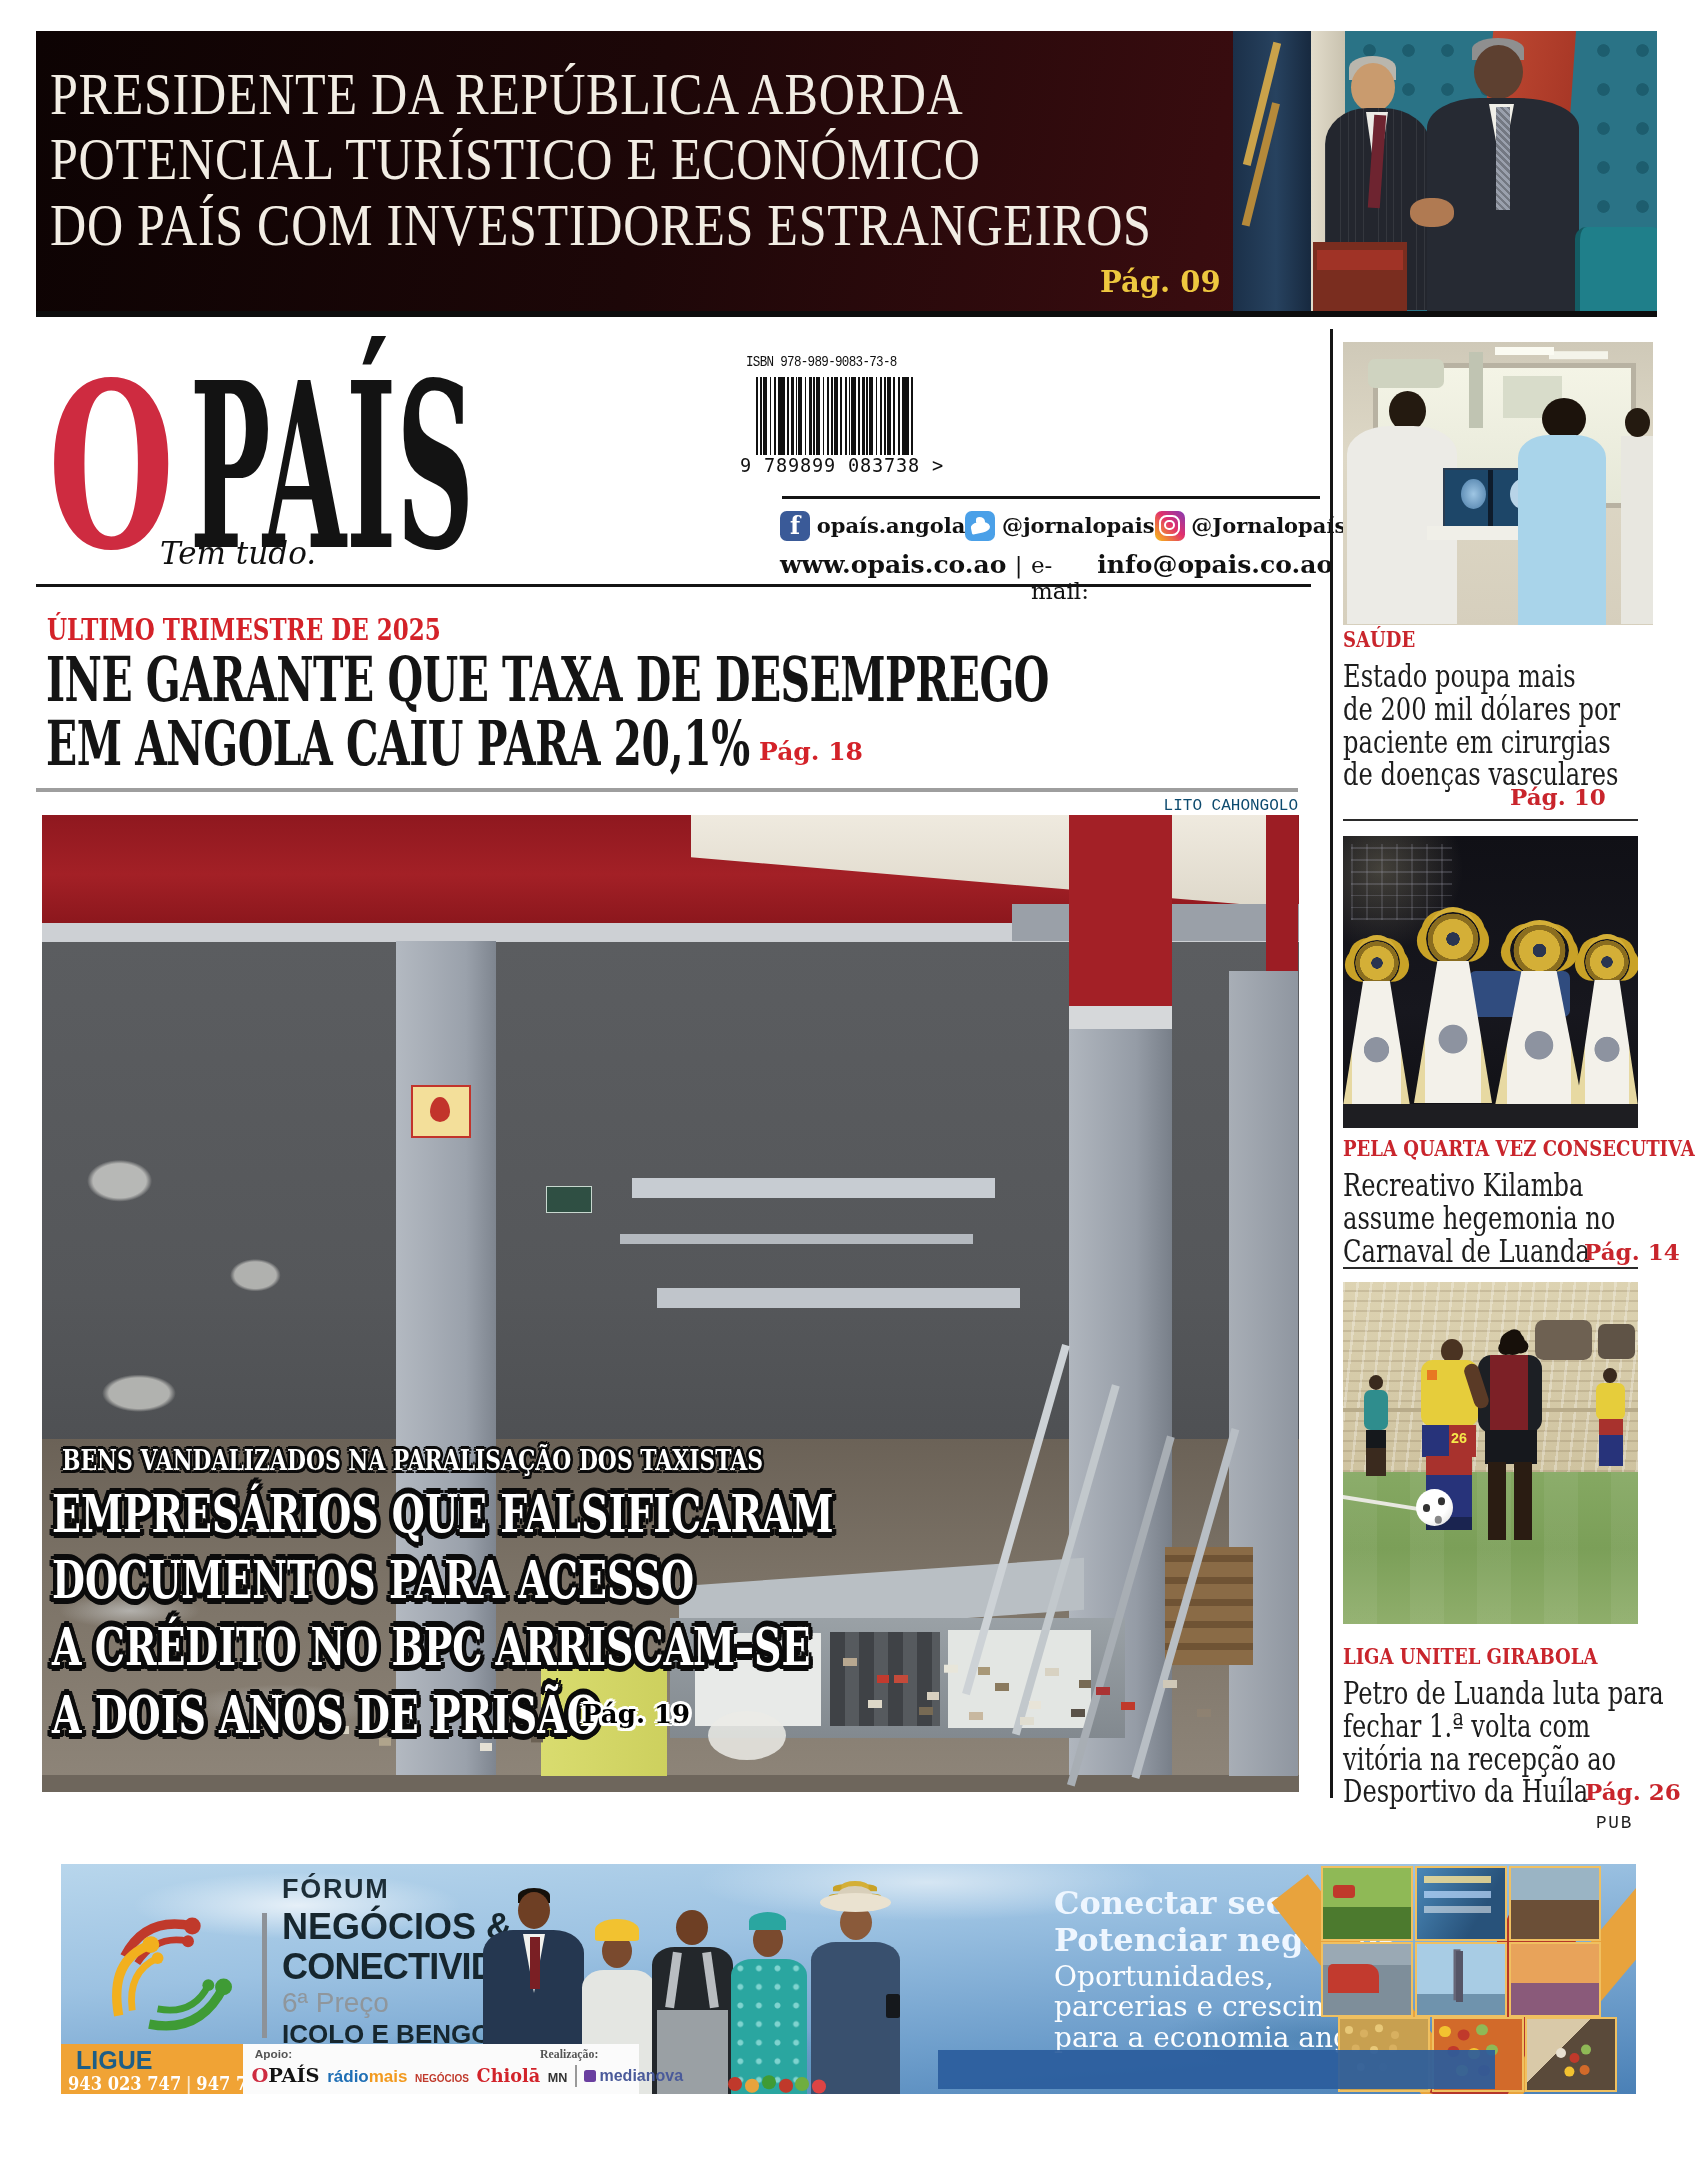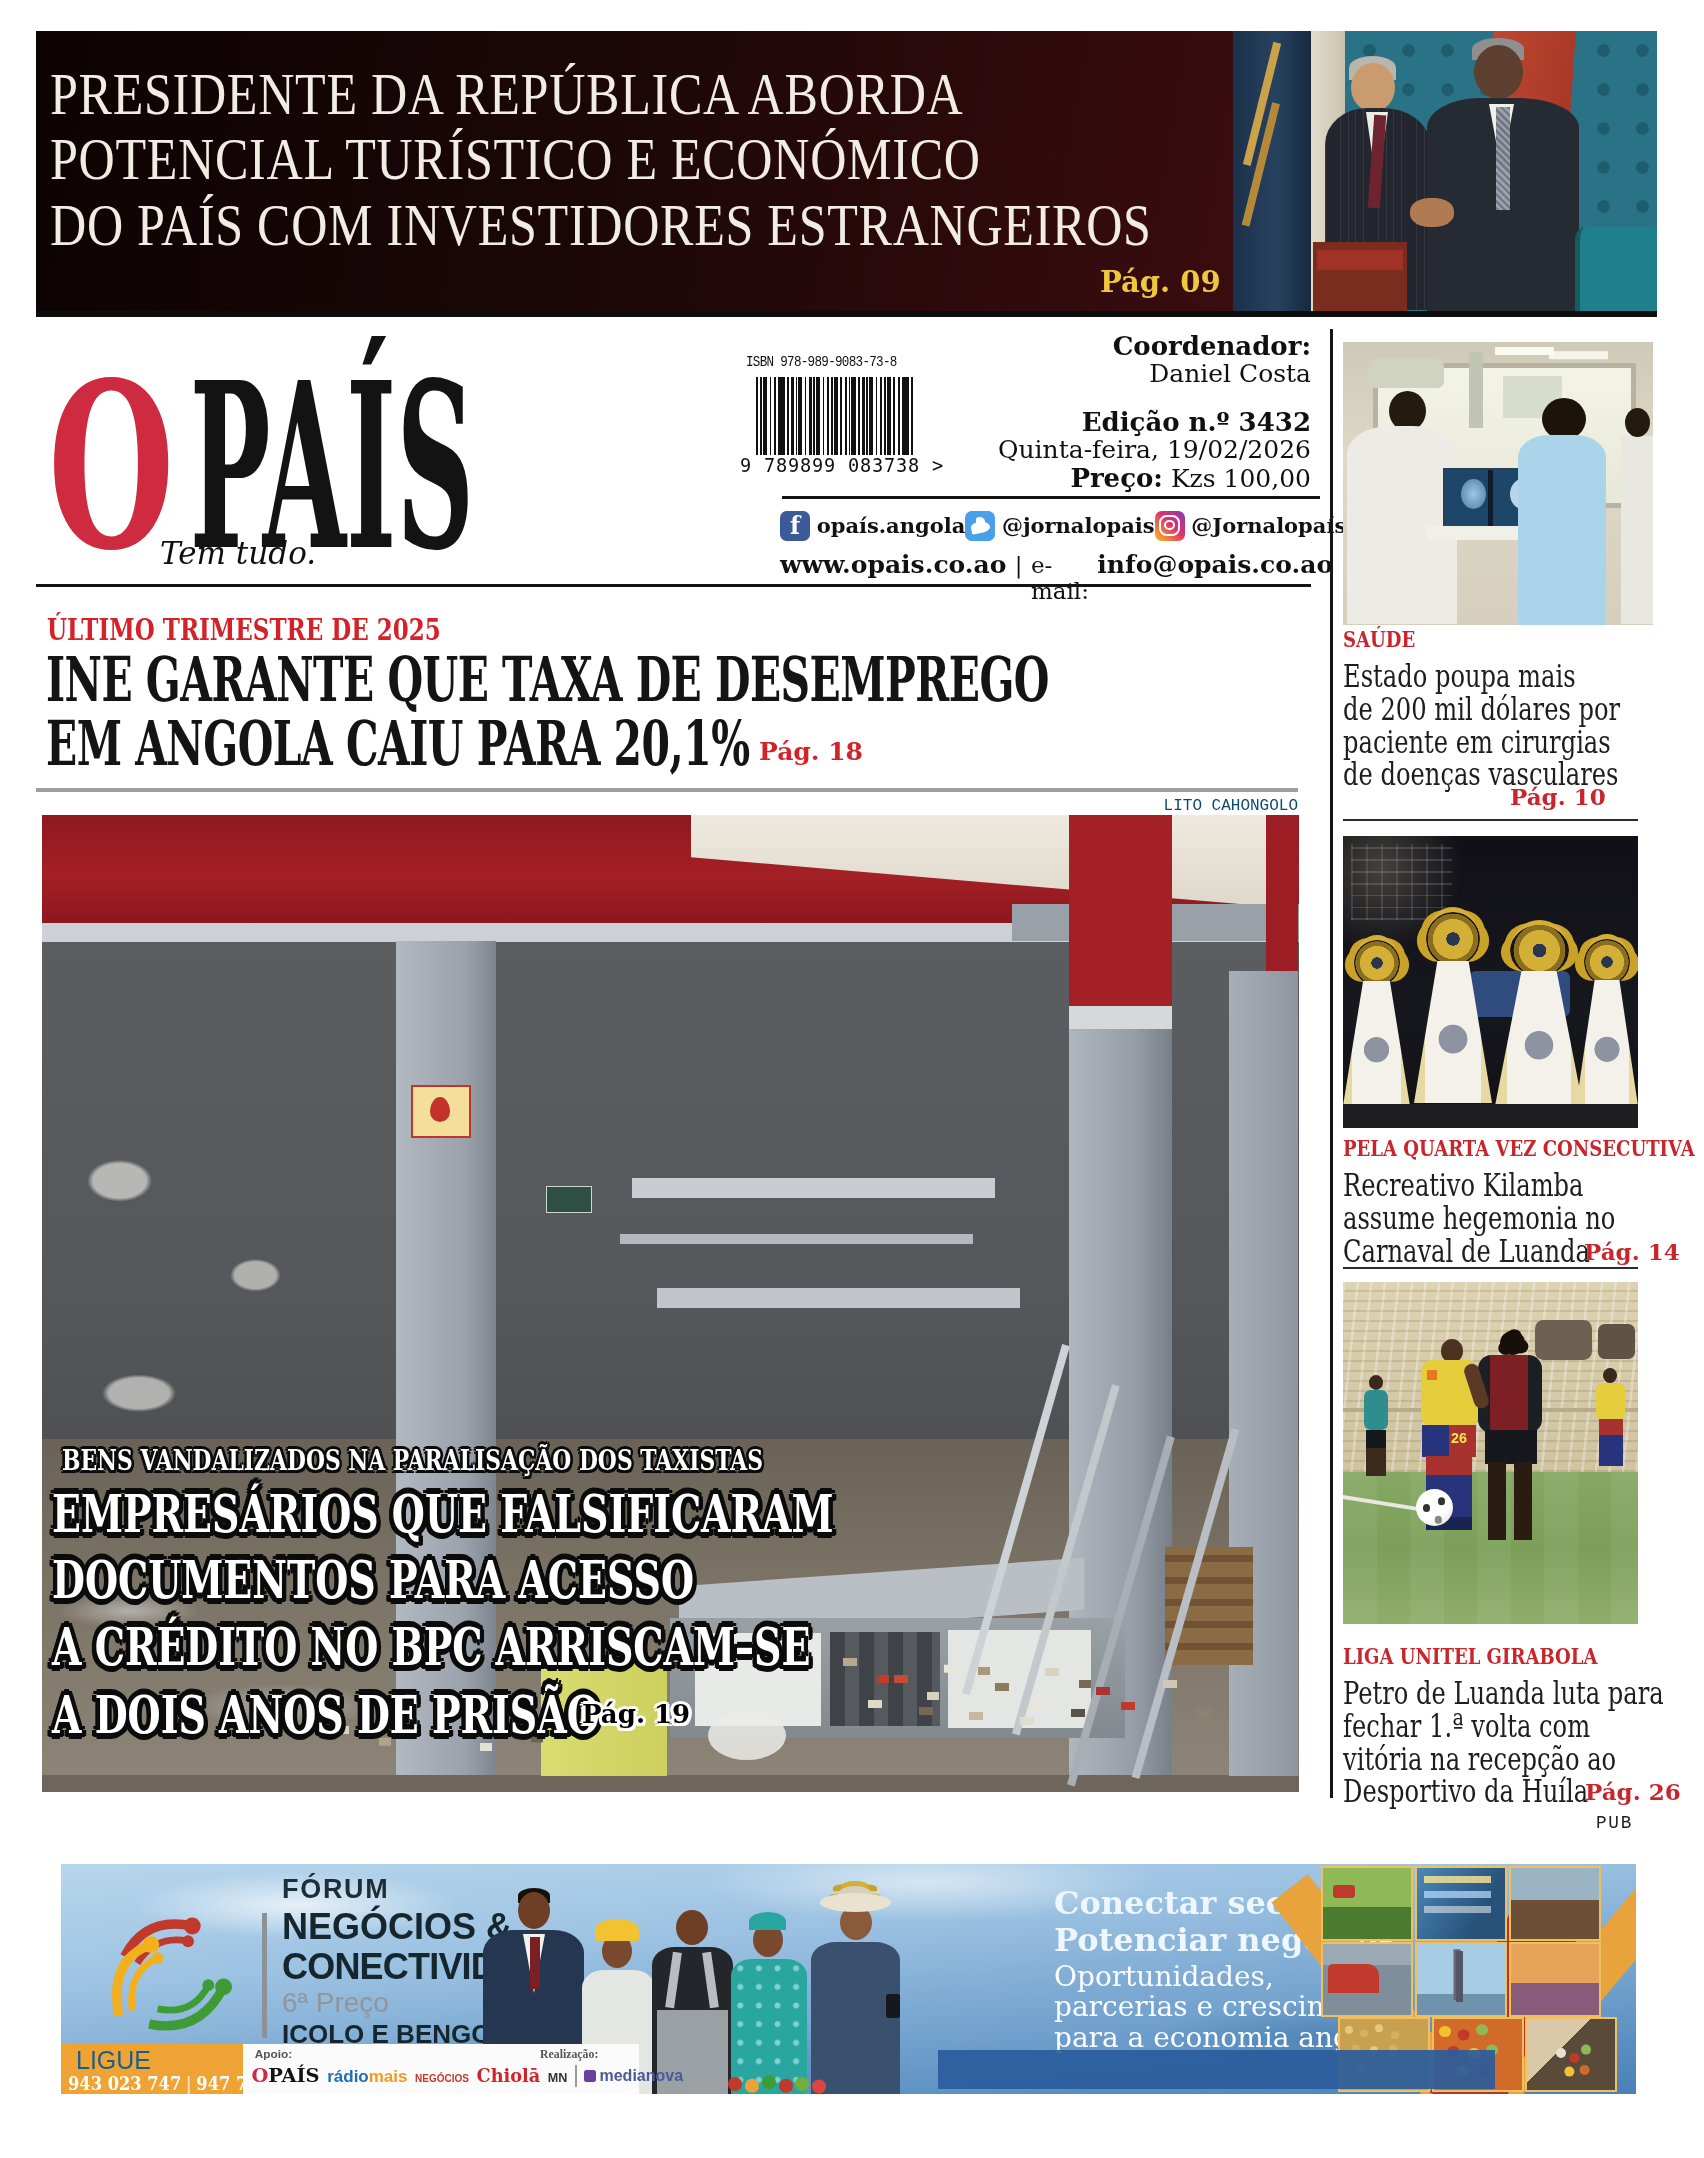--- a/index.html
+++ b/index.html
@@ -297,21 +297,21 @@
   #t7::after{content:"";position:absolute;left:5px;top:6.7px;width:8.4px;height:8.4px;border-radius:50%;background:#e8c878;box-shadow:15px 3.4px 0 #d8b060,30px -1.7px 0 #e8c878,46px 5px 0 #d8b060,6.7px 18.6px 0 #d8b060,25px 20px 0 #e8c878,44px 18.6px 0 #d8b060,11.8px 37px 0 #e8c878,34px 37px 0 #d8b060;}
   #t8{left:157px;top:153px;background:#d26a2a;}
   #t8::after{content:"";position:absolute;left:5px;top:6.7px;width:11.8px;height:11.8px;border-radius:50%;background:#f2c230;box-shadow:18.6px 3.4px 0 #c0392b,37px -1.7px 0 #8fb956,8.4px 20px 0 #c0392b,29px 22px 0 #f2c230,47px 18.6px 0 #8fb956,17px 39px 0 #f2c230,39px 39px 0 #c0392b;}
   #t9{left:250px;top:153px;background:linear-gradient(135deg,#d9c9a8 0 40%,#5a4a3a 40%);}
   #t9::after{content:"";position:absolute;left:29px;top:29px;width:10px;height:10px;border-radius:50%;background:#e8e0d0;box-shadow:13.5px 5px 0 #c0392b,25px -3.4px 0 #8fb956,8.4px 18.6px 0 #f2c230,23.6px 17px 0 #d26a2a;}
   #ad-cta-band{position:absolute;left:877px;top:186px;width:557px;height:39px;background:rgba(42,92,156,.92);}
   #ad-cta{position:absolute;left:896px;top:191px;font-size:24.5px;color:#fff;white-space:nowrap;}
   #ad-cta .pre{font-family:"DejaVu Serif",serif;font-weight:bold;}
   #ad-cta .url{font-weight:bold;font-size:26px;}
   #ad-ligue{position:absolute;left:0;top:180px;width:182px;height:51px;background:#f0a335;}
-  #ligue-label{position:absolute;left:15px;top:1.7px;font-size:25px;font-weight:normal;color:#1e5e86;text-align:right;}
+  #ligue-label{position:absolute;left:15px;top:1.7px;font-size:25px;font-weight:bold;color:#1e5e86;text-align:right;}
   #ligue-nums{position:absolute;left:6.7px;top:29px;font-size:17.7px;font-weight:bold;color:#fff;white-space:nowrap;transform:scaleX(.92);transform-origin:0 0;font-family:"DejaVu Serif",serif;}
   #ligue-nums .sep{color:rgba(255,255,255,.75);padding:0 5px;}
   #ad-apoio{position:absolute;left:182px;top:180px;width:396px;height:51px;background:#fbfbfb;}
   #apoio-label{position:absolute;left:11.8px;top:3.4px;font-size:11.8px;font-weight:bold;color:#555;}
   #realizacao-label{position:absolute;left:297px;top:3.4px;font-size:11.8px;font-weight:bold;color:#555;font-family:Liberation Serif, serif;}
   #sponsors{position:absolute;left:8.4px;top:20px;display:flex;align-items:baseline;gap:7.6px;}
   .sp-opais{font-family:"DejaVu Serif",serif;font-weight:bold;font-size:19.4px;color:#131313;}
   .sp-opais .o{color:#ce2b40;}
   .sp-radio{font-size:17px;font-weight:bold;color:#1f6fb5;}
   .sp-radio .mais{color:#f29a1f;}
@@ -361,28 +361,20 @@
   <svg id="logo-svg" class="abs" width="426" height="218" viewBox="0 0 505 258">
     <text x="0" y="250" textLength="150" lengthAdjust="spacingAndGlyphs" class="logo-o">O</text>
     <text x="168" y="250" textLength="337" lengthAdjust="spacingAndGlyphs" class="logo-pais">PAÍS</text>
   </svg>
   <div id="tagline" class="abs">Tem tudo.</div>
 
   <div id="isbn" class="abs">ISBN 978-989-9083-73-8</div>
   <div id="barcode" class="abs"></div>
   <div id="barcode-digits" class="abs">9 789899 083738 &gt;</div>
 
-  <div id="mast-info" class="abs">
-    <div class="b">Coordenador:</div>
-    <div>Daniel Costa</div>
-    <div class="gap"></div>
-    <div class="b">Edição n.º 3432</div>
-    <div>Quinta-feira, 19/02/2026</div>
-    <div><span class="b">Preço:</span> <span>Kzs 100,00</span></div>
-  </div>
   <div id="mast-rule" class="abs"></div>
 
   <div id="social-row" class="abs">
     <span class="sgroup">
       <span class="sicon icon-fb"></span>
       <span>opaís.angola</span>
     </span>
     <span class="sgroup">
       <span class="sicon icon-tw"></span>
       <span>@jornalopais</span>

